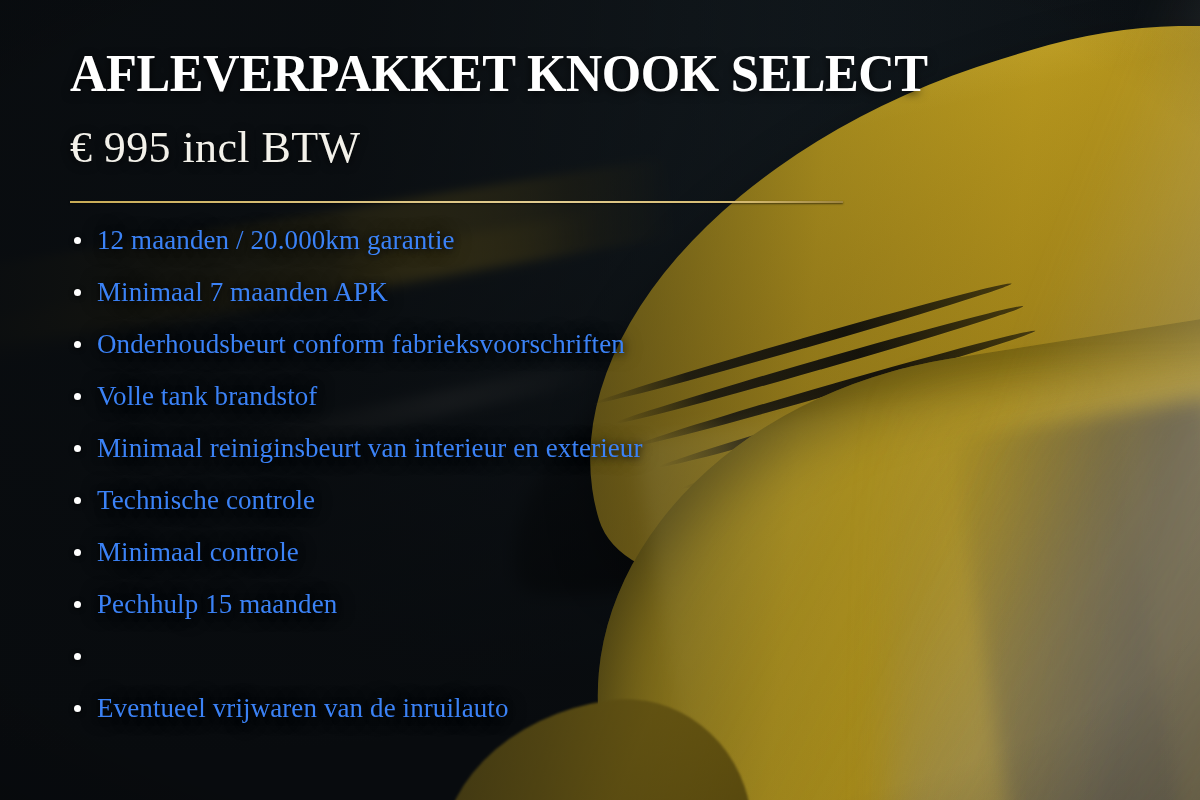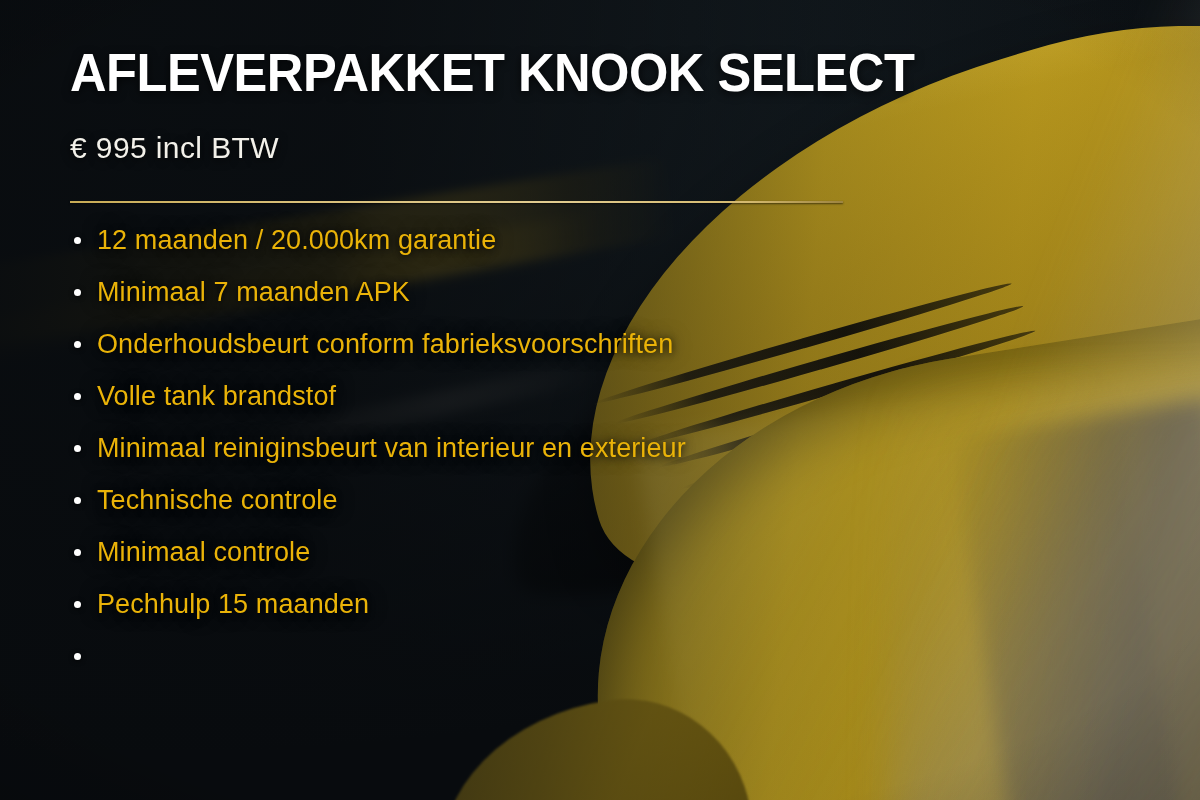--- a/index.html
+++ b/index.html
@@ -153,41 +153,41 @@
     position:absolute;inset:0;
     background:linear-gradient(95deg, rgba(8,11,14,0.93) 0%, rgba(8,11,14,0.86) 28%,
                rgba(8,11,14,0.55) 48%, rgba(8,11,14,0.20) 66%, rgba(8,11,14,0.05) 82%, rgba(8,11,14,0.00) 100%);
   }
   .vignette{
     position:absolute;inset:0;
     background:radial-gradient(115% 105% at 50% 48%, rgba(0,0,0,0) 52%, rgba(0,0,0,0.42) 100%);
   }
 
   
-  .content{position:absolute;inset:0;padding:5px;}
+  .content{position:absolute;inset:0;padding:5px;font-family:Liberation Serif, serif;}
 
   .title{
     position:absolute;left:70px;top:44px;
     margin:0;
     color:#ffffff;
     font-size:53px;
     line-height:58px;
     font-weight:700;
     letter-spacing:-0.5px;
     transform:scaleX(0.955);
     transform-origin:left center;
     text-shadow:0 2px 10px rgba(0,0,0,0.75);
     white-space:nowrap;
   }
 
   .subtitle{
     position:absolute;left:70px;top:122px;
     margin:0;
     color:#f3f1ea;
-    font-size:30px;
+    font-size:44px;
     line-height:52px;
     font-weight:300;
     letter-spacing:0.4px;
     text-shadow:0 2px 10px rgba(0,0,0,0.8);
     white-space:nowrap;
   }
 
   .divider{
     position:absolute;left:70px;top:201px;
     width:773px;height:2px;
@@ -200,21 +200,21 @@
     margin:0;padding:0;
     list-style:none;
     width:1000px;
   }
   ul.features li{
     position:relative;
     margin:0;
     padding:0 0 0 27px;
     height:52px;
     line-height:52px;
-    color:#eab308;
+    color:#3b82f6;
     font-size:27px;
     font-weight:400;
     letter-spacing:0.1px;
     white-space:nowrap;
     text-shadow:0 1px 7px rgba(0,0,0,0.85), 0 0 18px rgba(0,0,0,0.55);
   }
   ul.features li .bullet{
     position:absolute;left:4px;top:50%;
     width:7px;height:7px;margin-top:-3px;
     border-radius:50%;
@@ -272,16 +272,17 @@
     <ul class="features" id="features-list">
         <li><span class="bullet"></span><span>12 maanden / 20.000km garantie</span></li>
         <li><span class="bullet"></span><span>Minimaal 7 maanden APK</span></li>
         <li><span class="bullet"></span><span>Onderhoudsbeurt conform fabrieksvoorschriften</span></li>
         <li><span class="bullet"></span><span>Volle tank brandstof</span></li>
         <li><span class="bullet"></span><span>Minimaal reiniginsbeurt van interieur en exterieur</span></li>
         <li><span class="bullet"></span><span>Technische controle</span></li>
         <li><span class="bullet"></span><span>Minimaal controle</span></li>
         <li><span class="bullet"></span><span>Pechhulp 15 maanden</span></li>
         <li><span class="bullet"></span></li>
+        <li><span class="bullet"></span><span>Eventueel vrijwaren van de inruilauto</span></li>
       </ul>
 
   </div>
 </div>
 
 </body></html>

